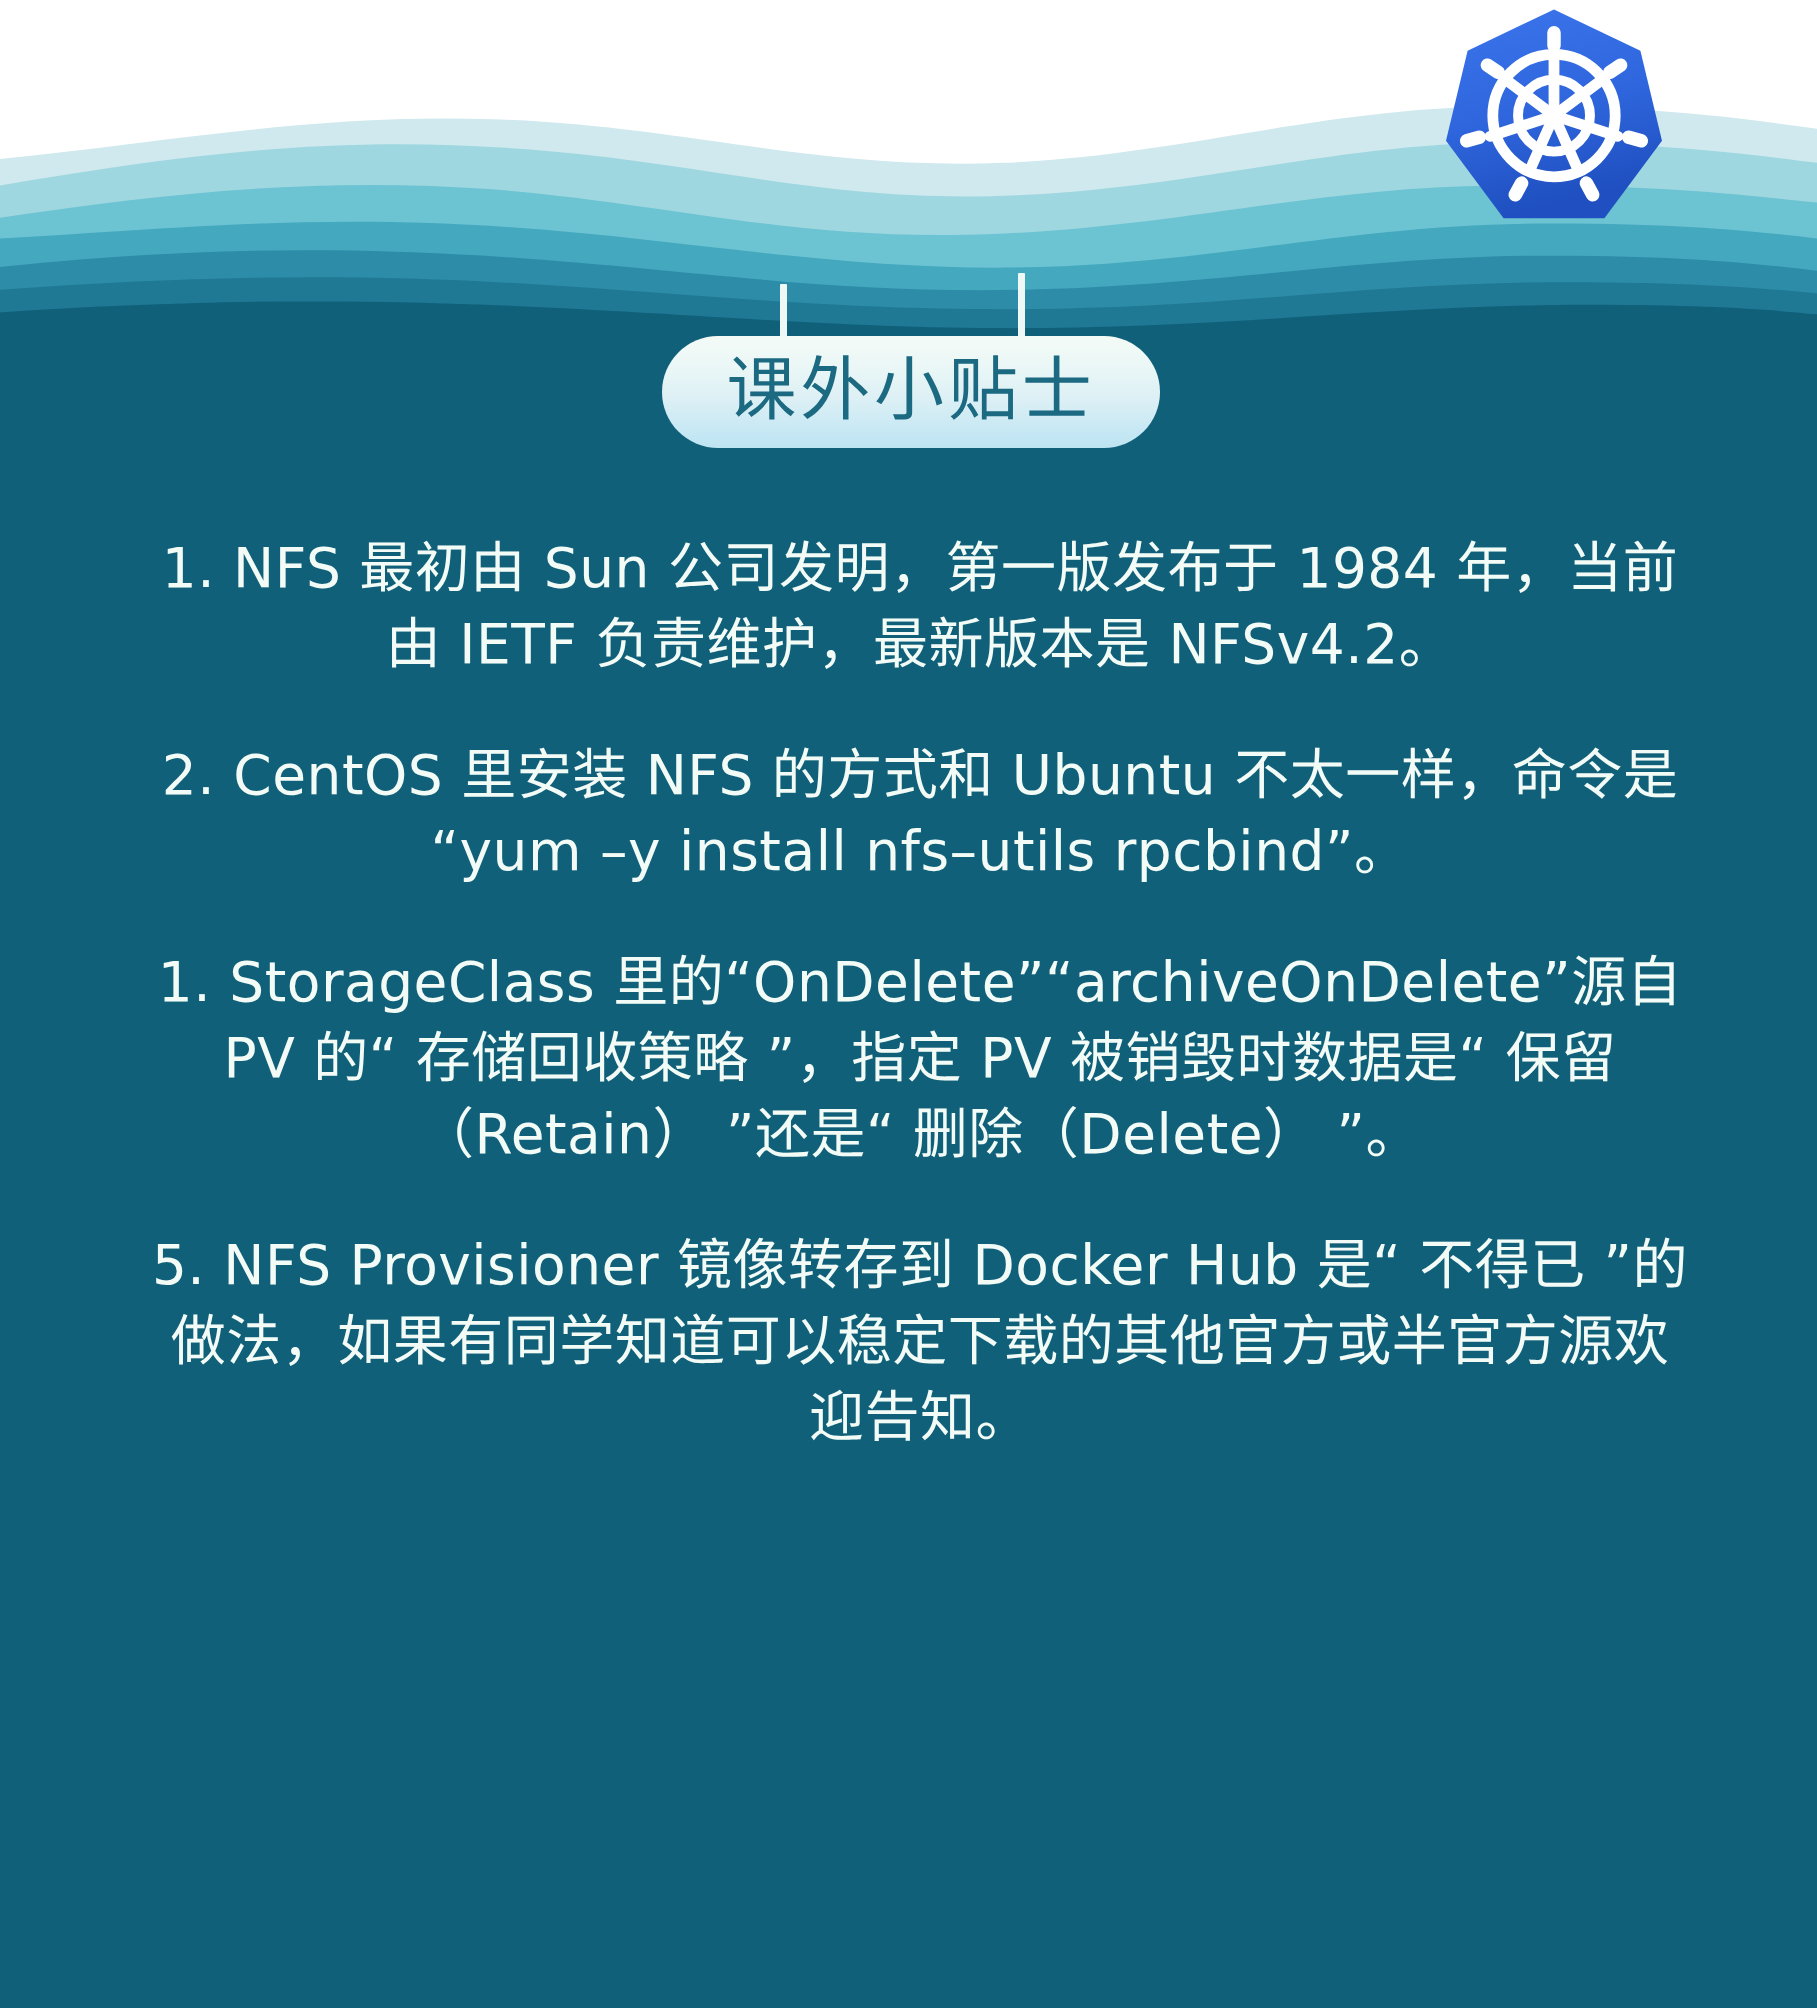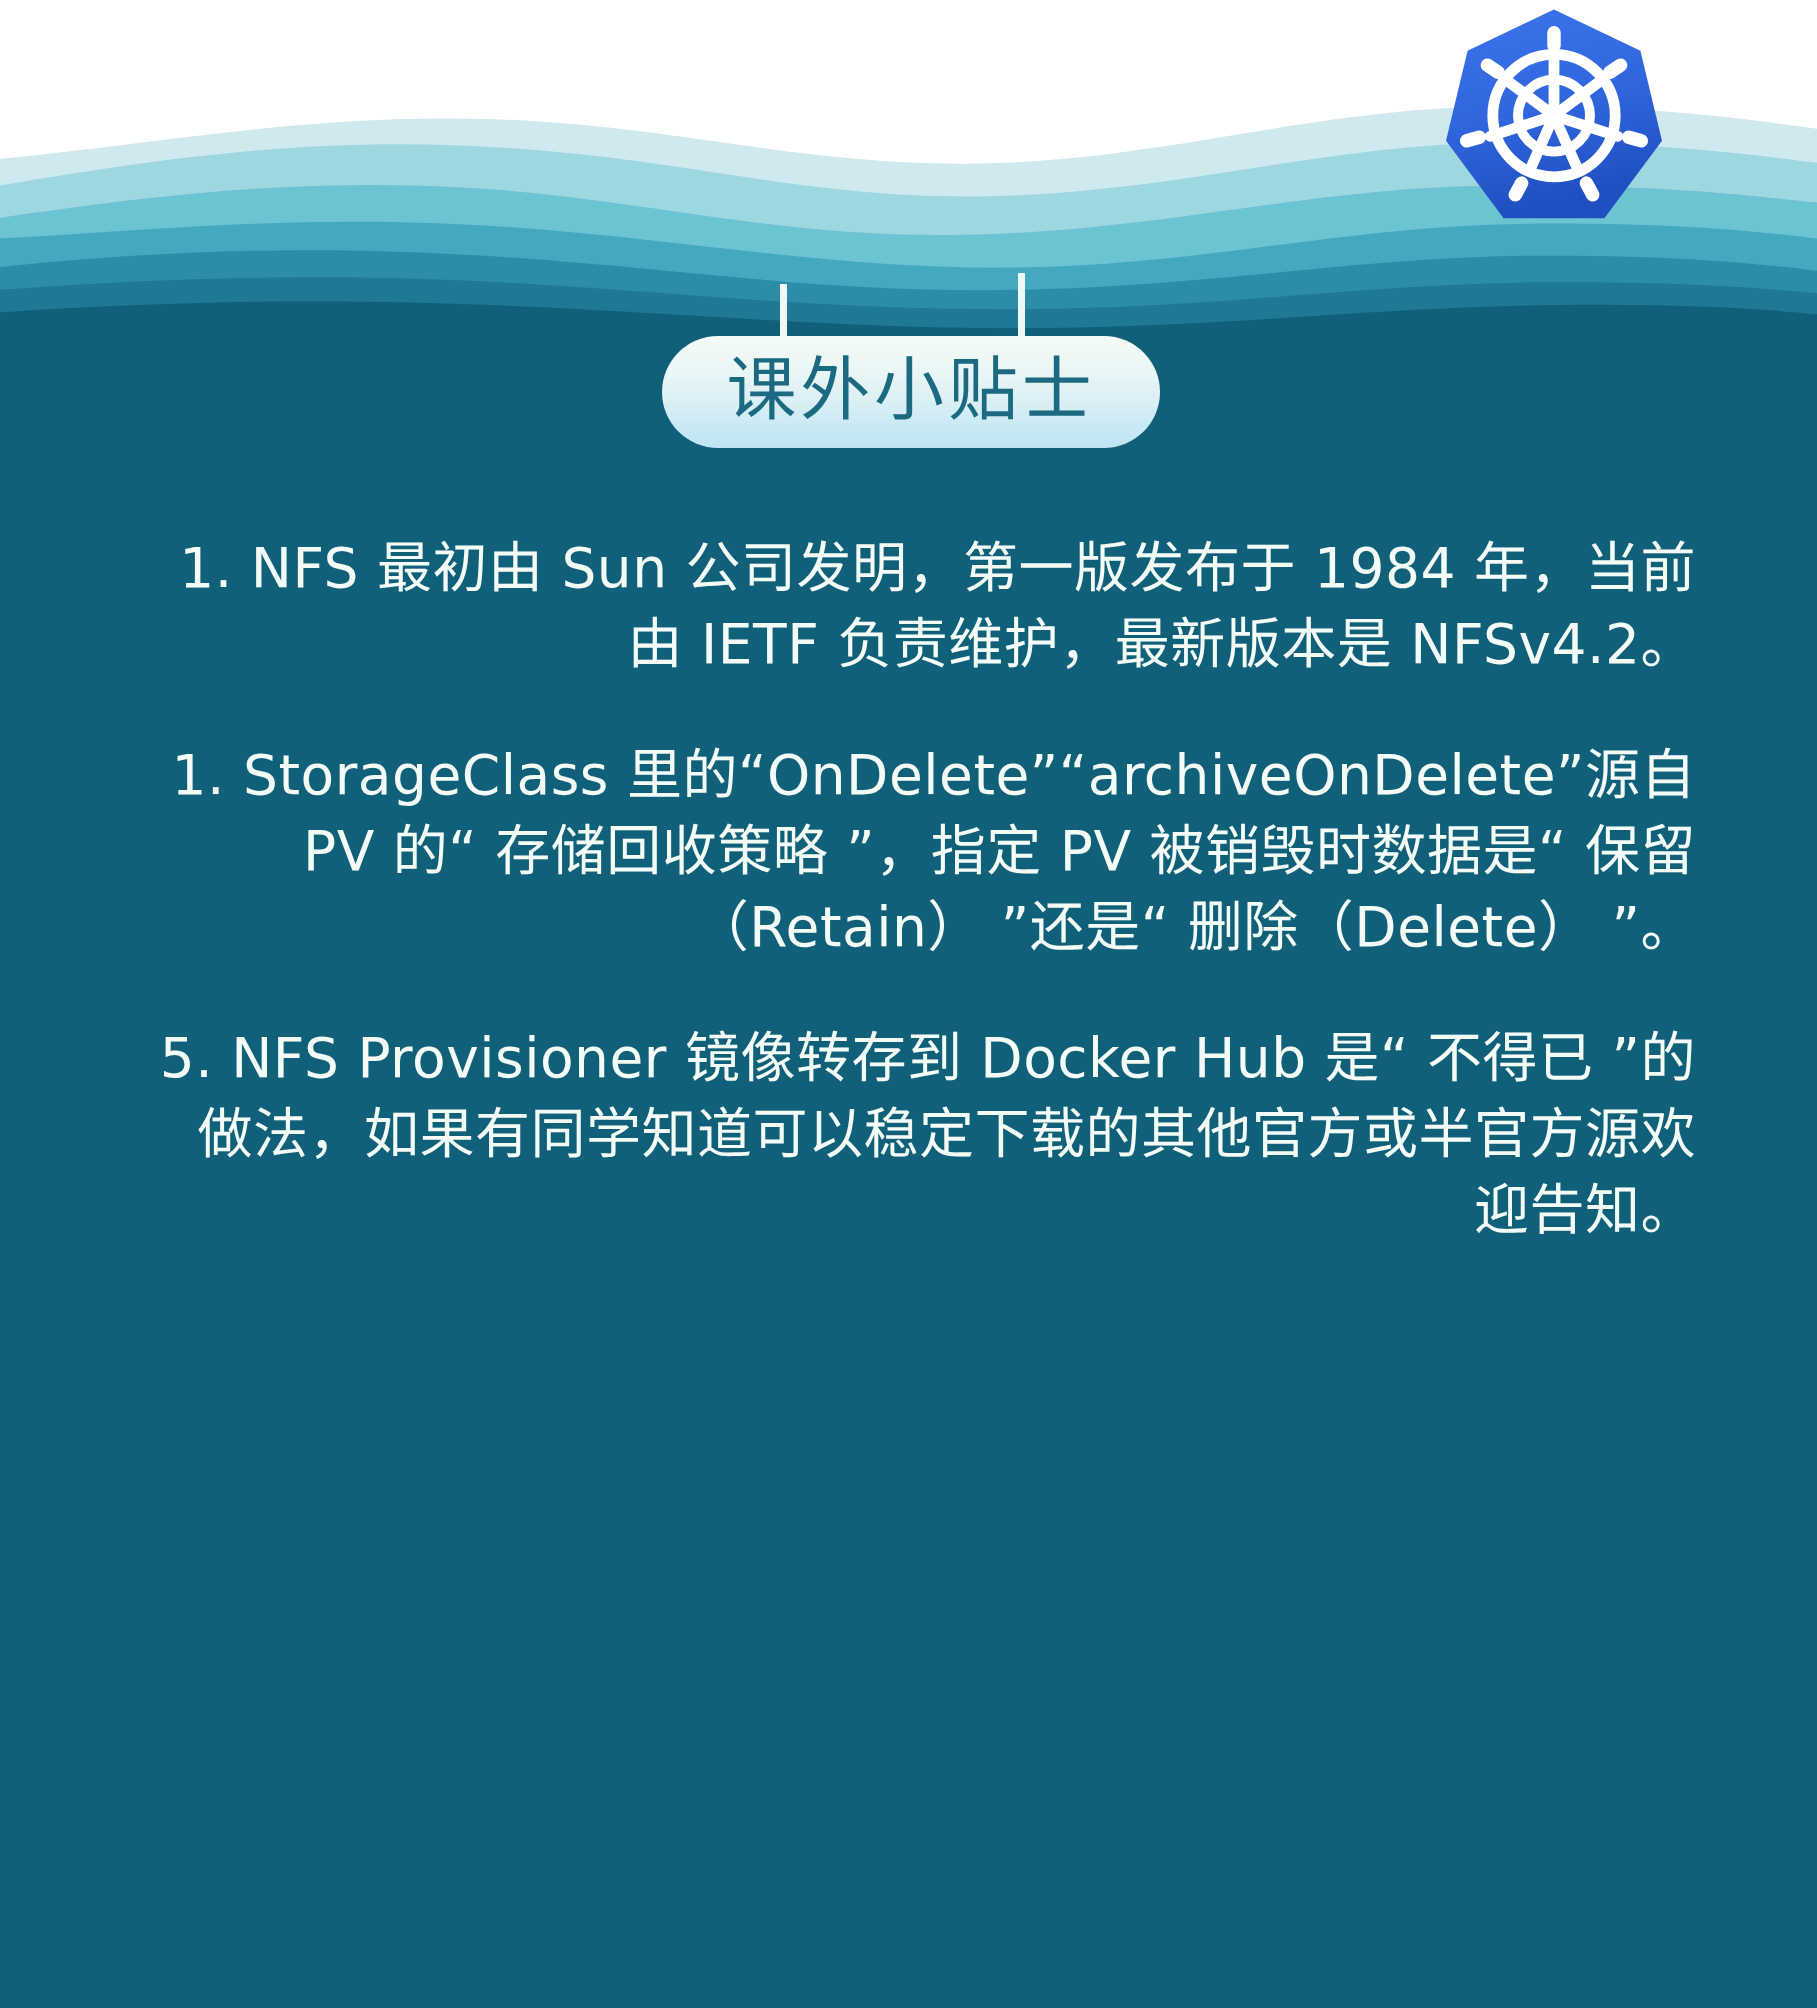--- a/index.html
+++ b/index.html
@@ -96,21 +96,21 @@
     left: 144px;
     top: 530px;
     width: 1552px;
   }
   .tip {
     color: #f2fbf6;
     font-size: 55px;
     line-height: 76px;
     letter-spacing: 0.5px;
     margin: 0 0 55px 0;
-    text-align: right;
+    text-align: center;
     word-break: break-word;
     font-family: "DejaVu Sans", "Liberation Sans", sans-serif;
     font-weight: 400;
   }
   .tip:last-child { margin-bottom: 12px; }
 </style>
 </head>
 <body>
 
 <div class="page">
@@ -173,18 +173,19 @@
 
   <div class="string left"></div>
   <div class="string right"></div>
 
   <div class="title-badge">
     <span class="title-text">课外小贴士</span>
   </div>
 
   <div class="tips">
     <p class="tip">1. NFS 最初由 Sun 公司发明，第一版发布于 1984 年，当前由 IETF 负责维护，最新版本是 NFSv4.2。</p>
+    <p class="tip">2. CentOS 里安装 NFS 的方式和 Ubuntu 不太一样，命令是“yum –y install nfs–utils rpcbind”。</p>
     <p class="tip">1. StorageClass 里的“OnDelete”“archiveOnDelete”源自 PV 的“ 存储回收策略 ”，指定 PV 被销毁时数据是“ 保留（Retain） ”还是“ 删除（Delete） ”。</p>
     <p class="tip">5. NFS Provisioner 镜像转存到 Docker Hub 是“ 不得已 ”的做法，如果有同学知道可以稳定下载的其他官方或半官方源欢迎告知。</p>
   </div>
 
 </div>
 
 
 </body></html>

